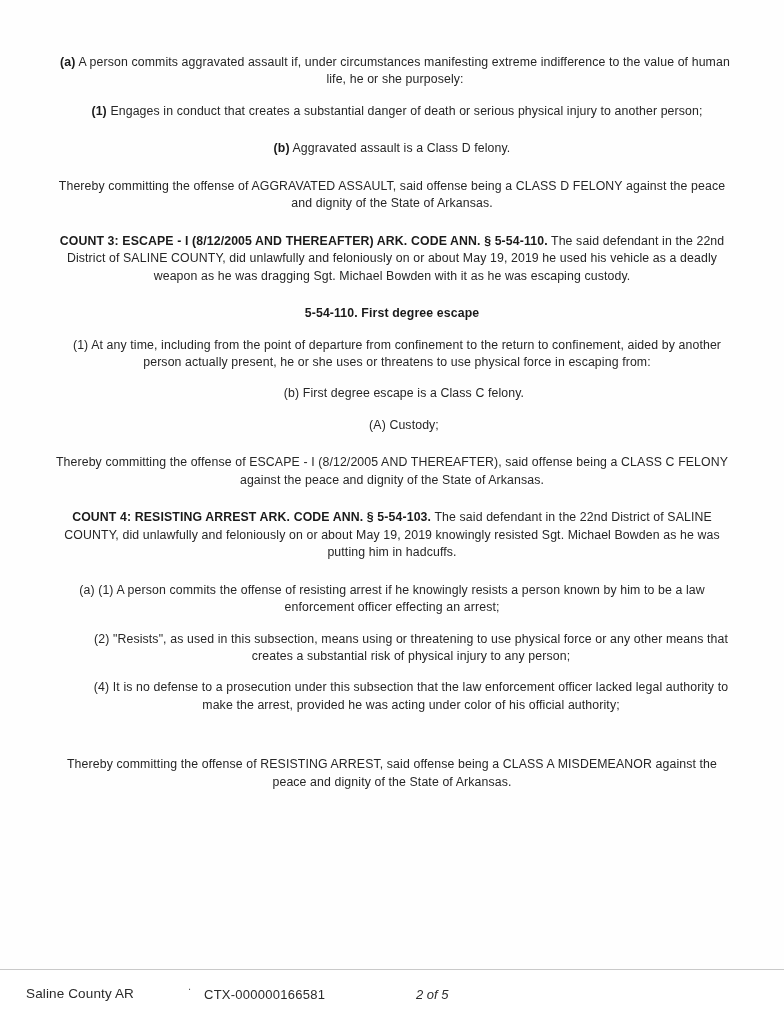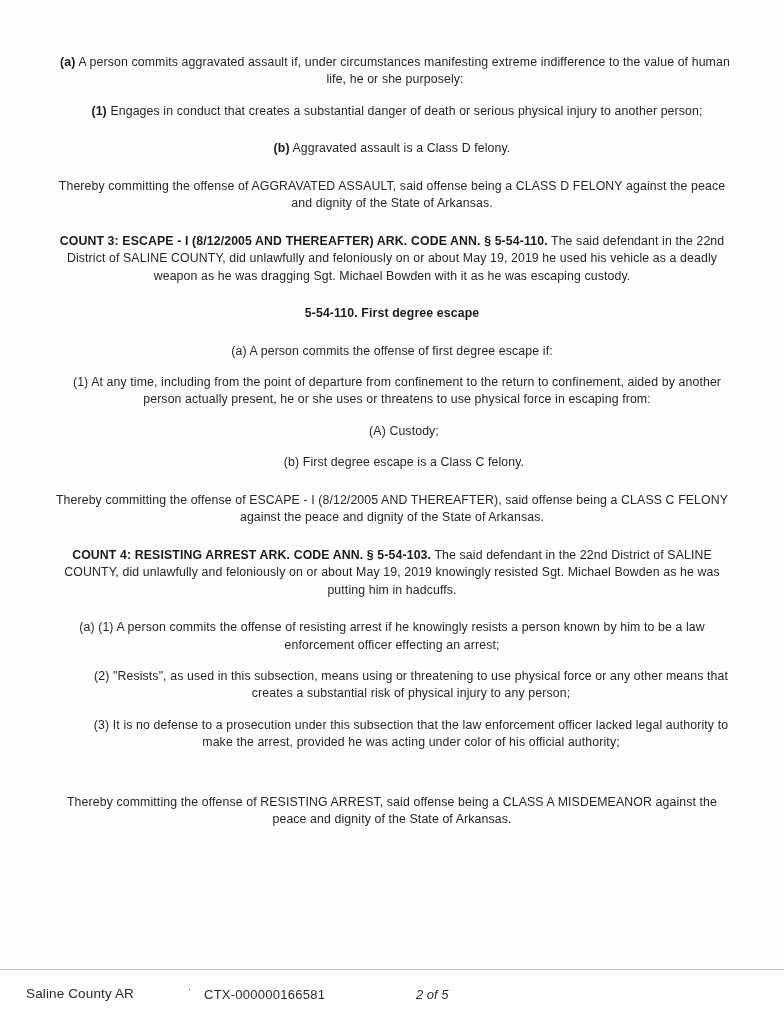--- a/index.html
+++ b/index.html
@@ -100,38 +100,37 @@
     <p class="para ind-num"><b>(1)</b><span> Engages in conduct that creates a substantial danger of death or serious physical injury to another person;</span></p>
 
     <p class="para ind1"><b>(b)</b><span> Aggravated assault is a Class D felony.</span></p>
 
     <p class="para ind1"><span>Thereby committing the offense of AGGRAVATED ASSAULT, said offense being a CLASS D FELONY against the peace and dignity of the State of Arkansas.</span></p>
 
     <p class="para ind1"><b>COUNT 3: ESCAPE - I (8/12/2005 AND THEREAFTER) ARK. CODE ANN. § 5-54-110.</b><span>  The said defendant in the 22nd District of SALINE COUNTY, did unlawfully and feloniously on or about May 19, 2019 he used his vehicle as a deadly weapon as he was dragging Sgt. Michael Bowden with it as he was escaping custody.</span></p>
 
     <p class="para ind1"><b>5-54-110. First degree escape</b></p>
 
-    <p class="para ind1"><span>(a) A person commits the offense of first degree escape if:</span></p>
 
     <p class="para ind-num"><span>(1) At any time, including from the point of departure from confinement to the return to confinement, aided by another person actually present, he or she uses or threatens to use physical force in escaping from:</span></p>
 
+    <p class="para ind-sub"><span>(b) First degree escape is a Class C felony.</span></p>
+
     <p class="para ind-sub"><span>(A) Custody;</span></p>
-
-    <p class="para ind-sub"><span>(b) First degree escape is a Class C felony.</span></p>
 
     <p class="para ind1"><span>Thereby committing the offense of ESCAPE - I (8/12/2005 AND THEREAFTER), said offense being a CLASS C FELONY against the peace and dignity of the State of Arkansas.</span></p>
 
     <p class="para ind1"><b>COUNT 4: RESISTING ARREST ARK. CODE ANN. § 5-54-103.</b><span>  The said defendant in the 22nd District of SALINE COUNTY, did unlawfully and feloniously on or about May 19, 2019 knowingly resisted Sgt. Michael Bowden as he was putting him in hadcuffs.</span></p>
 
 
     <p class="para ind1"><span>(a)        (1) A person commits the offense of resisting arrest if he knowingly resists a person known by him to be a law enforcement officer effecting an arrest;</span></p>
 
     <p class="para ind-sub2"><span>(2) "Resists", as used in this subsection, means using or threatening to use physical force or any other means that creates a substantial risk of physical injury to any person;</span></p>
 
-    <p class="para ind-sub2"><span>(3) It is no defense to a prosecution under this subsection that the law enforcement officer lacked legal authority to make the arrest, provided he was acting under color of his official authority;</span></p>
+    <p class="para ind-sub2"><span>(4) It is no defense to a prosecution under this subsection that the law enforcement officer lacked legal authority to make the arrest, provided he was acting under color of his official authority;</span></p>
 
 
     <div class="gap-lg"></div>
 
     <p class="para ind1"><span>Thereby committing the offense of RESISTING ARREST, said offense being a CLASS A MISDEMEANOR against the peace and dignity of the State of Arkansas.</span></p>
 
   </div>
 
   <div class="footer">
     <div class="footer-inner">

